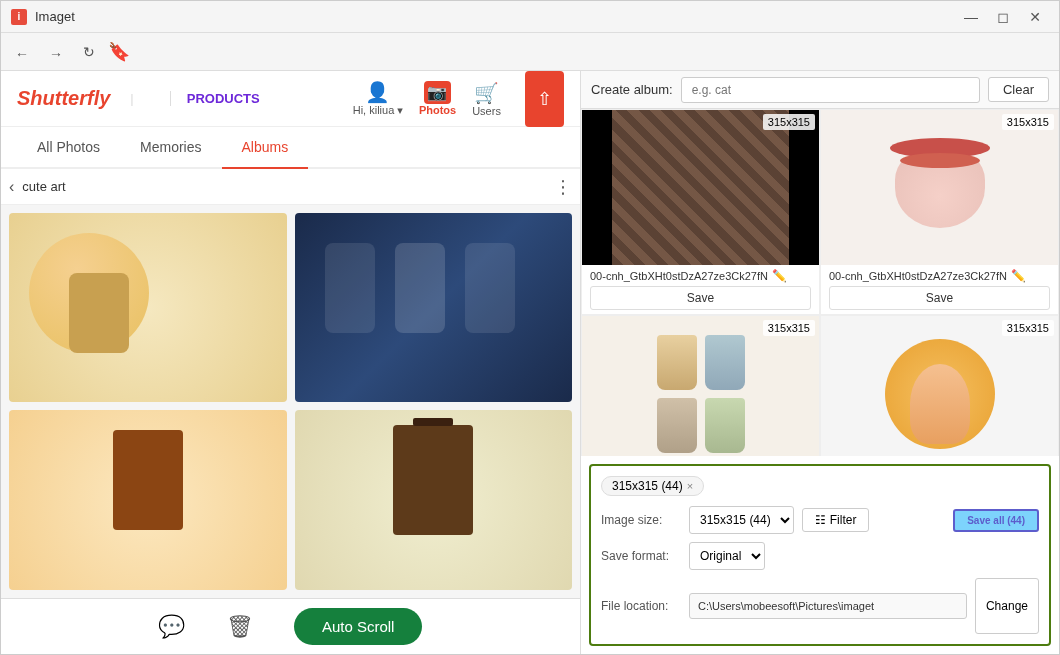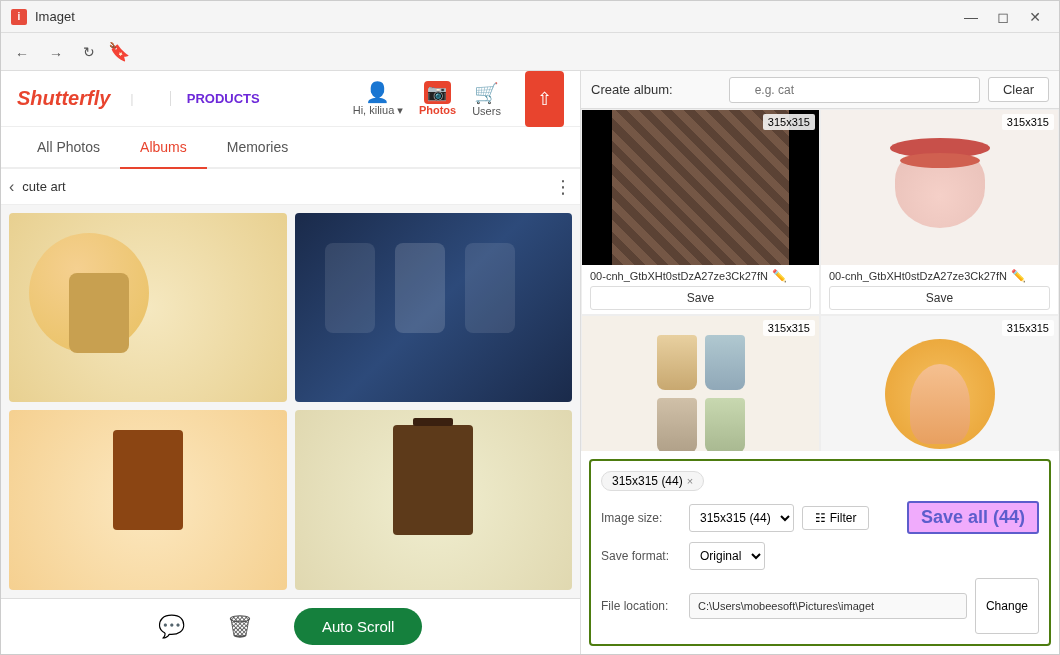--- a/index.html
+++ b/index.html
@@ -16,21 +16,21 @@
 
     
     .browser-bar { height: 38px; background: #f5f5f5; display: flex; align-items: center; padding: 0 8px; border-bottom: 1px solid #ddd; gap: 8px; }
     .nav-btn { background: none; border: none; font-size: 14px; color: #555; cursor: pointer; padding: 4px 6px; border-radius: 3px; }
     .url-bar { flex: 1; height: 26px; border: 1px solid #ccc; border-radius: 13px; padding: 0 12px; font-size: 12px; background: white; outline: none; }
     .ext-icon { font-size: 18px; color: #555; cursor: pointer; }
 
     
     .ext-header { height: 38px; background: #f9f9f9; border-bottom: 1px solid #ddd; display: flex; align-items: center; padding: 0 10px; gap: 8px; }
     .create-album-label { font-size: 13px; color: #333; white-space: nowrap; }
-    .album-input { flex: 1; height: 26px; border: 1px solid #ccc; border-radius: 3px; padding: 0 25px; font-size: 12px; color: #999; background: white; outline: none; margin-left: 48px; }
+    .album-input { flex: 1; height: 26px; border: 1px solid #ccc; border-radius: 3px; padding: 0 10px; font-size: 12px; color: #999; background: white; outline: none; }
     .clear-btn { background: white; border: 1px solid #ccc; border-radius: 3px; padding: 4px 14px; font-size: 13px; cursor: pointer; color: #333; }
 
     
     .main-content { flex: 1; display: flex; overflow: hidden; }
 
     
     .left-panel { width: 580px; display: flex; flex-direction: column; border-right: 1px solid #ddd; background: white; }
 
     
     .shutterfly-header { height: 56px; background: white; display: flex; align-items: center; padding: 0 16px; border-bottom: 1px solid #eee; gap: 16px; }
@@ -80,21 +80,21 @@
     
     .filter-section { border: 2px solid #4d7c0f; border-radius: 4px; margin: 8px; padding: 10px; background: white; }
     .filter-tags { display: flex; gap: 6px; margin-bottom: 10px; flex-wrap: wrap; }
     .filter-tag { background: #f5f5f5; border: 1px solid #ddd; border-radius: 12px; padding: 2px 10px; font-size: 12px; display: flex; align-items: center; gap: 4px; }
     .tag-close { cursor: pointer; color: #888; font-size: 11px; }
 
     .filter-row { display: flex; align-items: center; gap: 8px; margin-bottom: 8px; }
     .filter-label { font-size: 12px; color: #555; width: 80px; }
     .filter-select { height: 28px; border: 1px solid #ccc; border-radius: 3px; padding: 0 6px; font-size: 12px; background: white; cursor: pointer; }
     .filter-btn { background: white; border: 1px solid #ccc; border-radius: 3px; padding: 4px 12px; font-size: 12px; cursor: pointer; display: flex; align-items: center; gap: 4px; }
-    .save-all-btn { background: #f0abfc; border: 2px solid #5d5dcc; border-radius: 3px; padding: 4px 12px; font-size: 18px; cursor: pointer; color: #5d5dcc; font-weight: bold; margin-left: auto; }
+    .save-all-btn { background: #7dd3fc; border: 2px solid #5d5dcc; border-radius: 3px; padding: 4px 12px; font-size: 10px; cursor: pointer; color: #5d5dcc; font-weight: bold; margin-left: auto; }
 
     .format-row { display: flex; align-items: center; gap: 8px; margin-bottom: 8px; }
     .location-row { display: flex; align-items: center; gap: 8px; }
     .location-input { flex: 1; height: 26px; border: 1px solid #ccc; border-radius: 3px; padding: 0 8px; font-size: 11px; background: #f9f9f9; color: #333; }
     .change-btn { background: white; border: 1px solid #ccc; border-radius: 3px; padding: 20px 10px; font-size: 12px; cursor: pointer; }
 
     
     .illus-1 { background: radial-gradient(circle at 50% 50%, #f5e8c0, #e8d090); }
     .illus-2 { background: linear-gradient(135deg, #1a2a4a 0%, #2d4a7a 50%, #1a2a4a 100%); }
     .illus-3 { background: radial-gradient(circle at 50% 50%, #fce8c0, #f5d090); }
@@ -144,22 +144,22 @@
           <div class="header-icon-group">
             <span class="cart-icon">🛒</span>
             <span>Users</span>
           </div>
         </div>
         <button class="upload-btn">⇧</button>
       </div>
 
       <div class="tabs">
         <div class="tab">All Photos</div>
+        <div class="tab">Memories</div>
         <div class="tab active">Albums</div>
-        <div class="tab">Memories</div>
       </div>
 
       <div class="breadcrumb-bar">
         <button class="back-arrow">‹</button>
         <span class="breadcrumb-text">cute art</span>
         <span class="more-dots">⋮</span>
       </div>
 
       <div class="photo-grid">
         <div class="photo-item">

